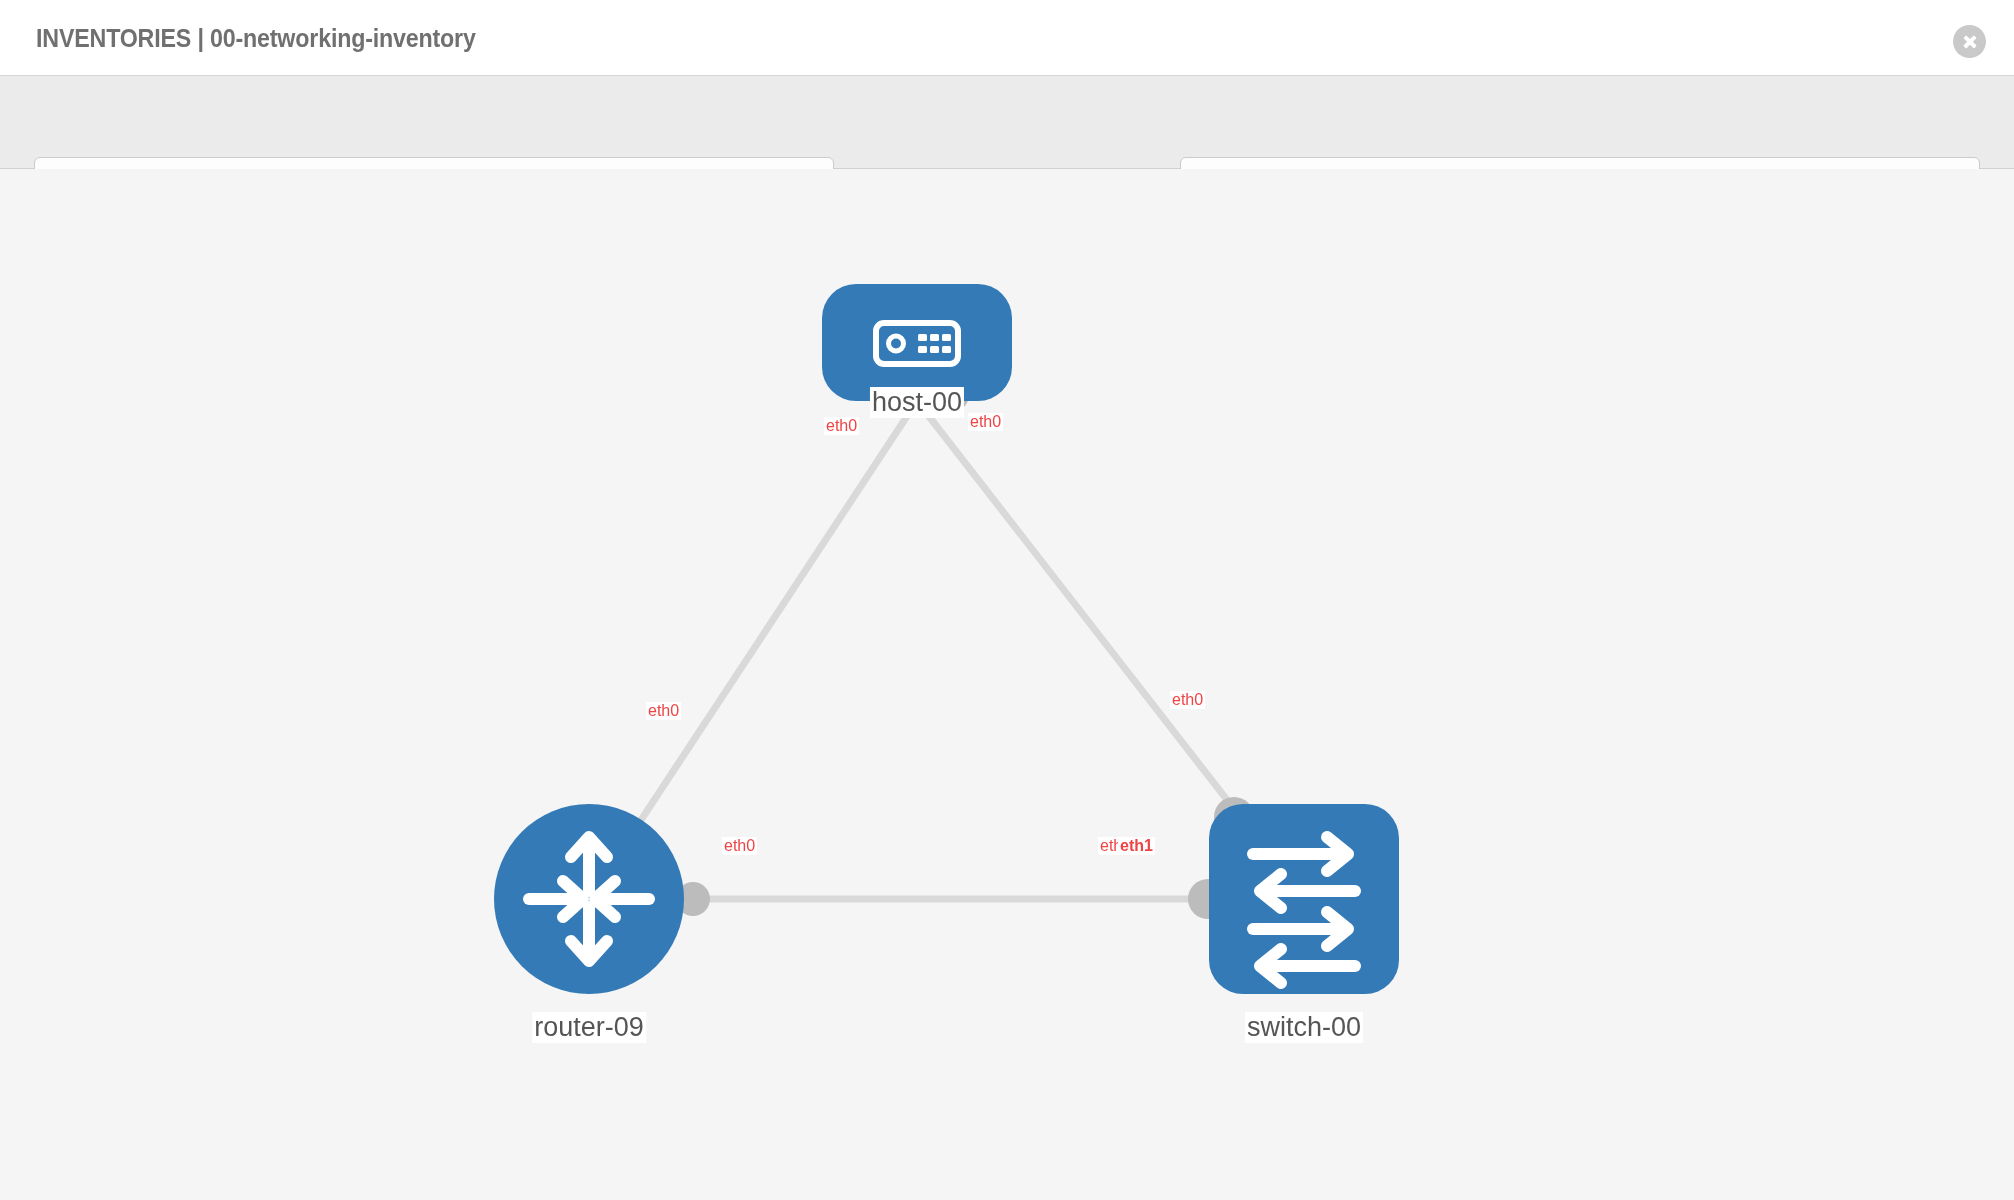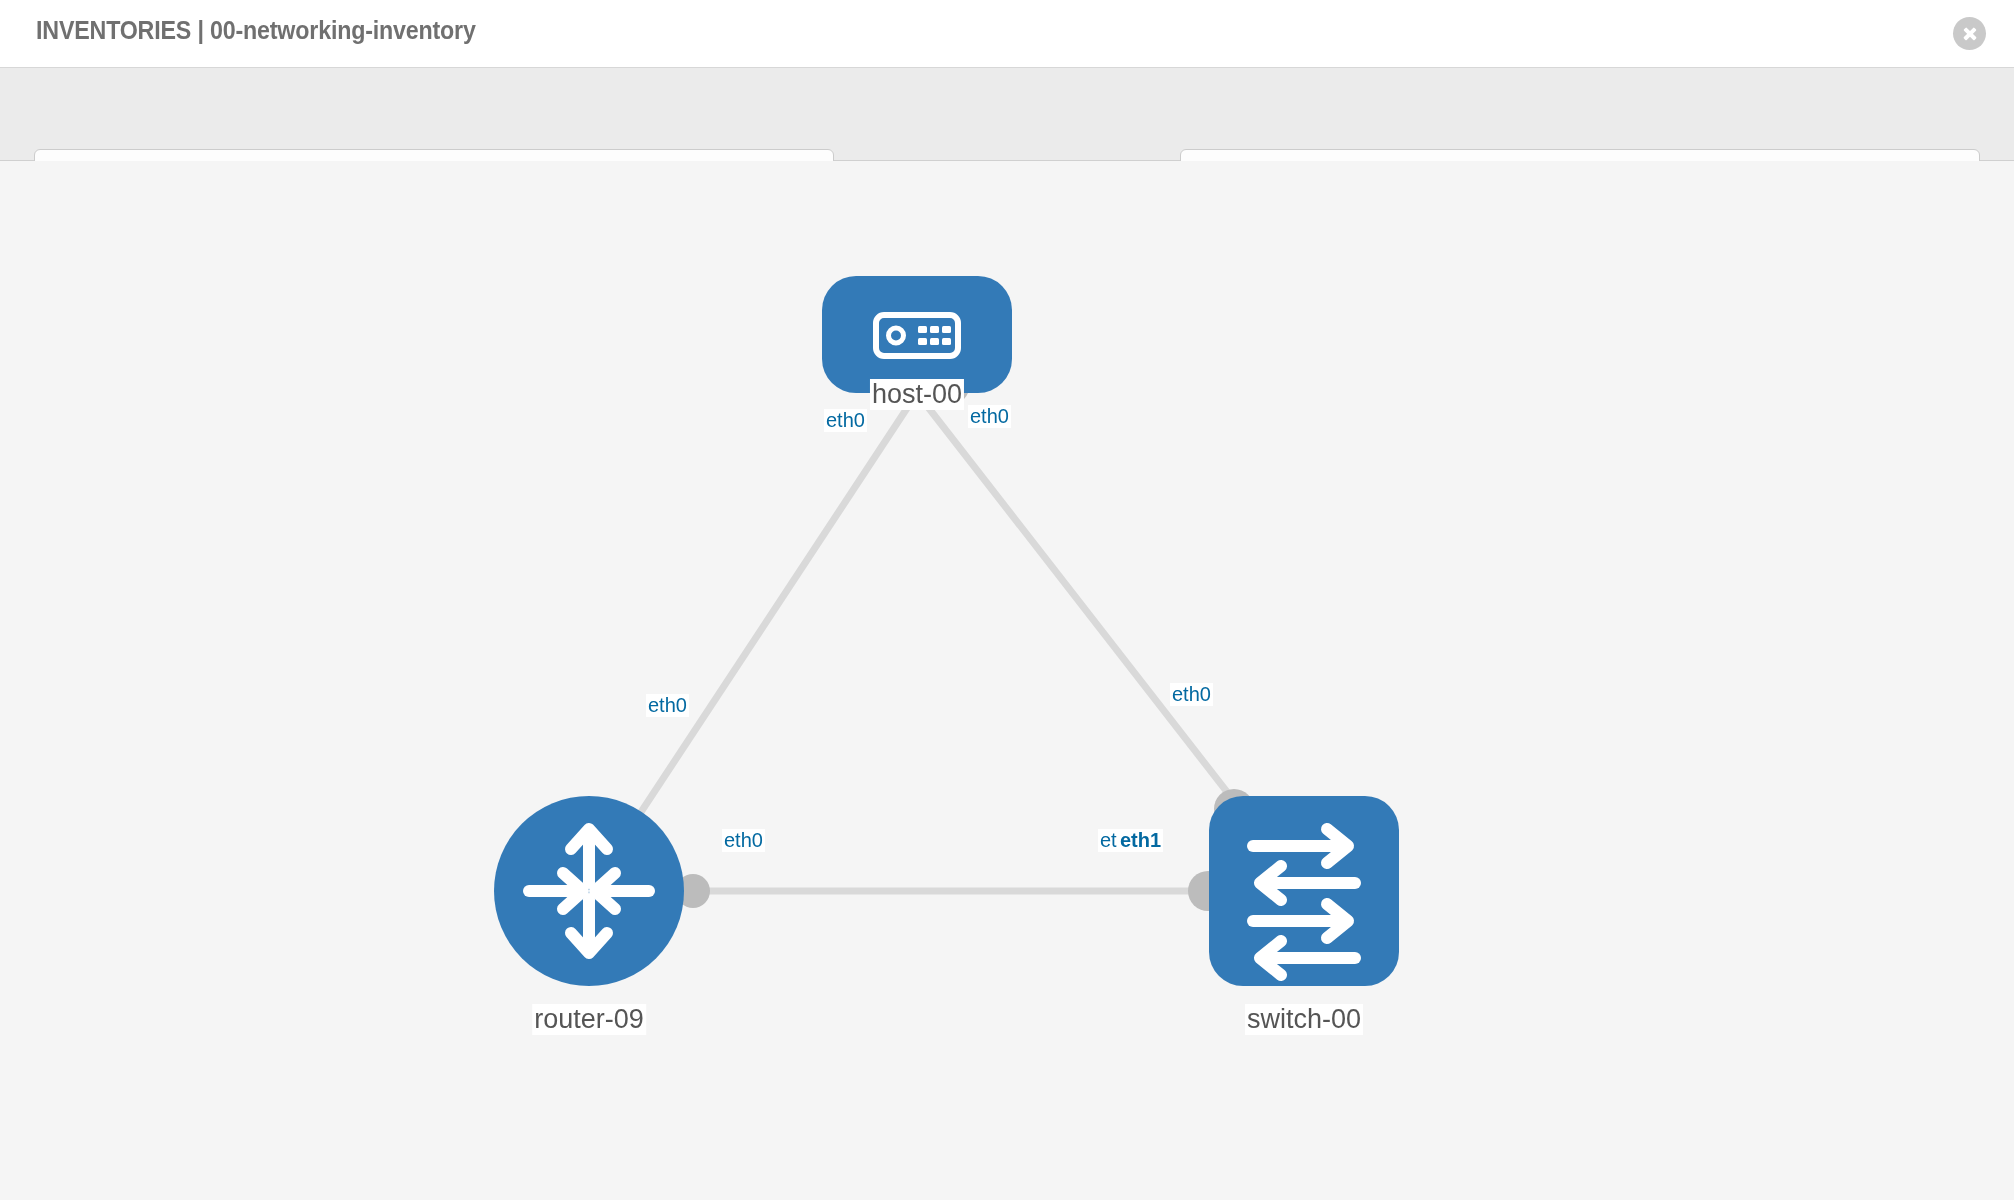--- a/index.html
+++ b/index.html
@@ -9,20 +9,21 @@
     overflow: hidden;
     background: #ffffff;
     font-family: "Liberation Sans", sans-serif;
   }
 
   #app {
     position: relative;
     width: 2014px;
     height: 920px;
     background: #ffffff;
+    margin-top: 8px;
   }
 
   
   .header {
     position: absolute;
     left: 0; top: 0;
     width: 2014px; height: 68px;
     background: #ffffff;
     border-bottom: 1px solid #d7d7d7;
   }
@@ -122,22 +123,22 @@
     position: absolute;
     font-size: 27px;
     color: #555555;
     background: #ffffff;
     padding: 0 2px;
     white-space: nowrap;
     transform: translateX(-50%);
   }
   .edge-label {
     position: absolute;
-    font-size: 20px;
-    color: #0369a1;
+    font-size: 16px;
+    color: #ef4444;
     background: #ffffff;
     padding: 0 2px;
     white-space: nowrap;
   }
 </style>
 </head>
 <body>
 
 <div id="app">
 

